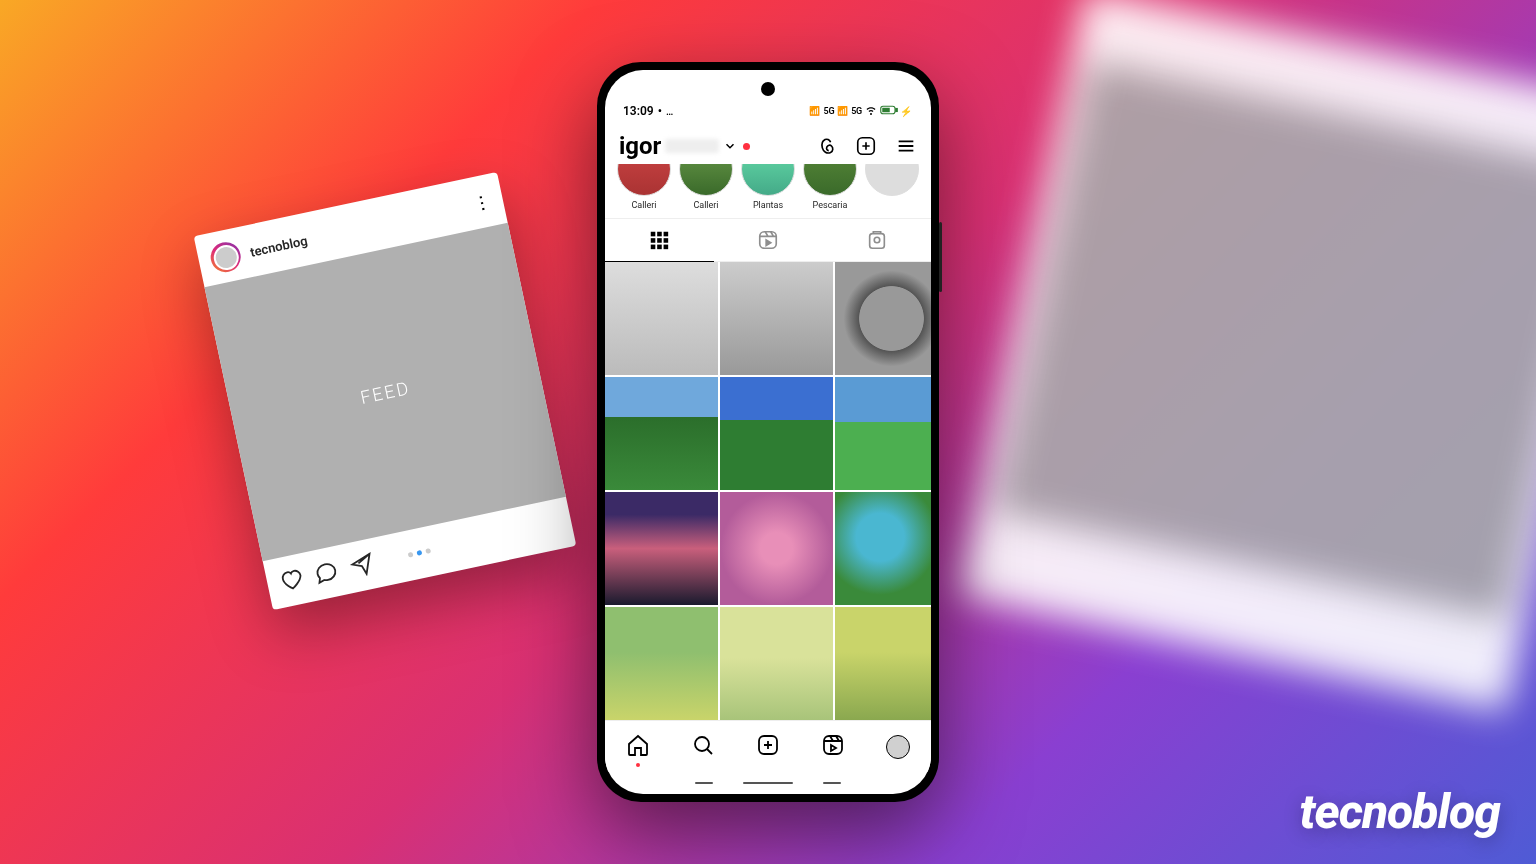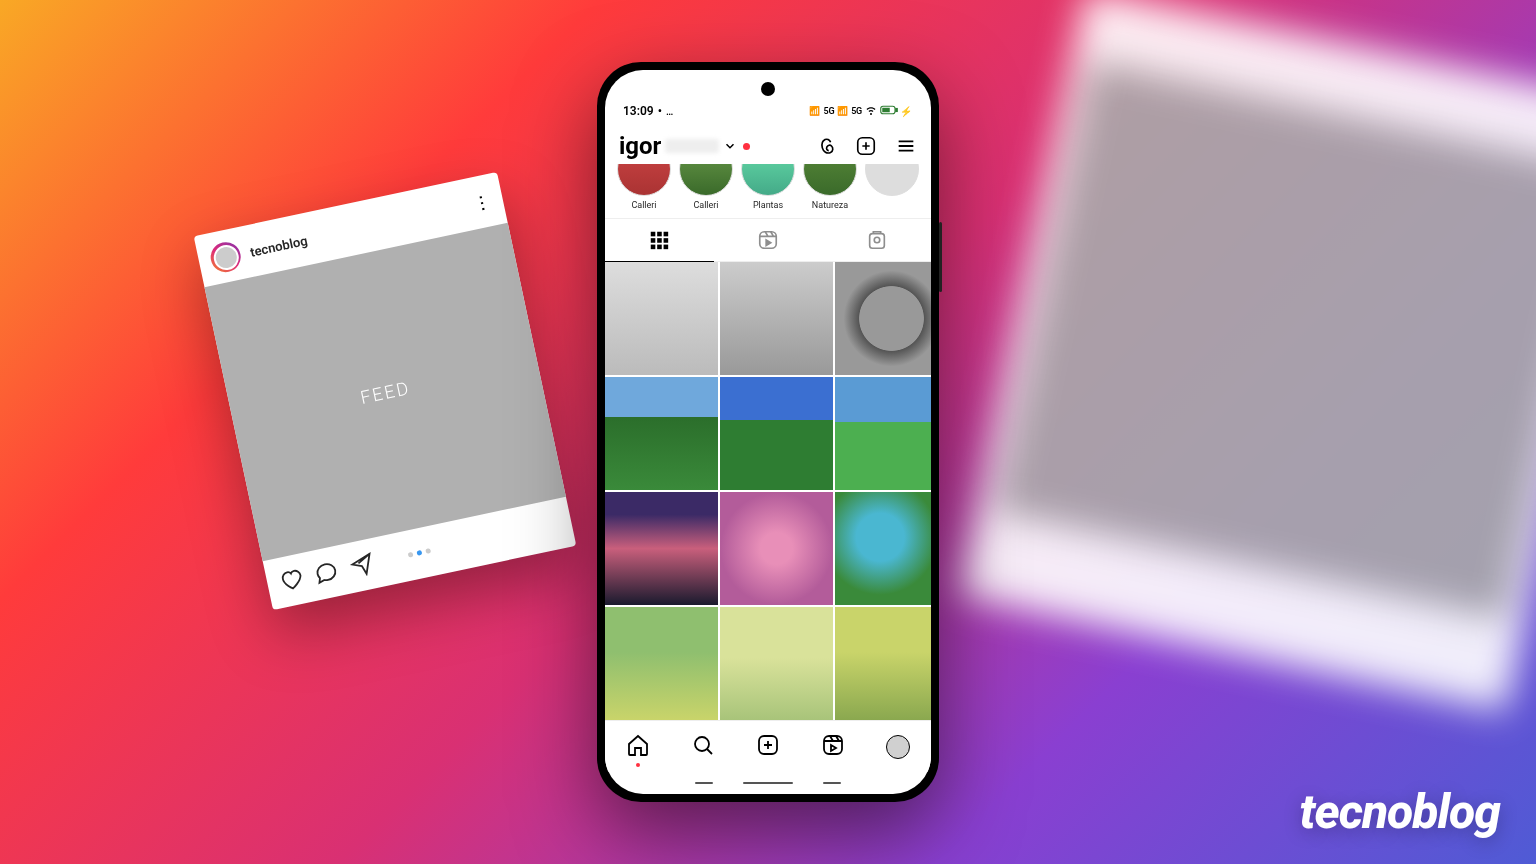--- a/index.html
+++ b/index.html
@@ -332,21 +332,21 @@
       <div class="highlight">
         <div class="highlight-circle" style="background:linear-gradient(#6a9a4a,#3a6a2a);"></div>
         <span class="highlight-label">Calleri</span>
       </div>
       <div class="highlight">
         <div class="highlight-circle" style="background:linear-gradient(#6da,#4a8);"></div>
         <span class="highlight-label">Plantas</span>
       </div>
       <div class="highlight">
         <div class="highlight-circle" style="background:linear-gradient(#5a8a3a,#3a6a2a);"></div>
-        <span class="highlight-label">Natureza</span>
+        <span class="highlight-label">Pescaria</span>
       </div>
       <div class="highlight">
         <div class="highlight-circle" style="background:#ddd;"></div>
 
       </div>
     </div>
 
     <div class="profile-tabs">
       <div class="profile-tab active">
         <svg viewBox="0 0 24 24" fill="#000">

